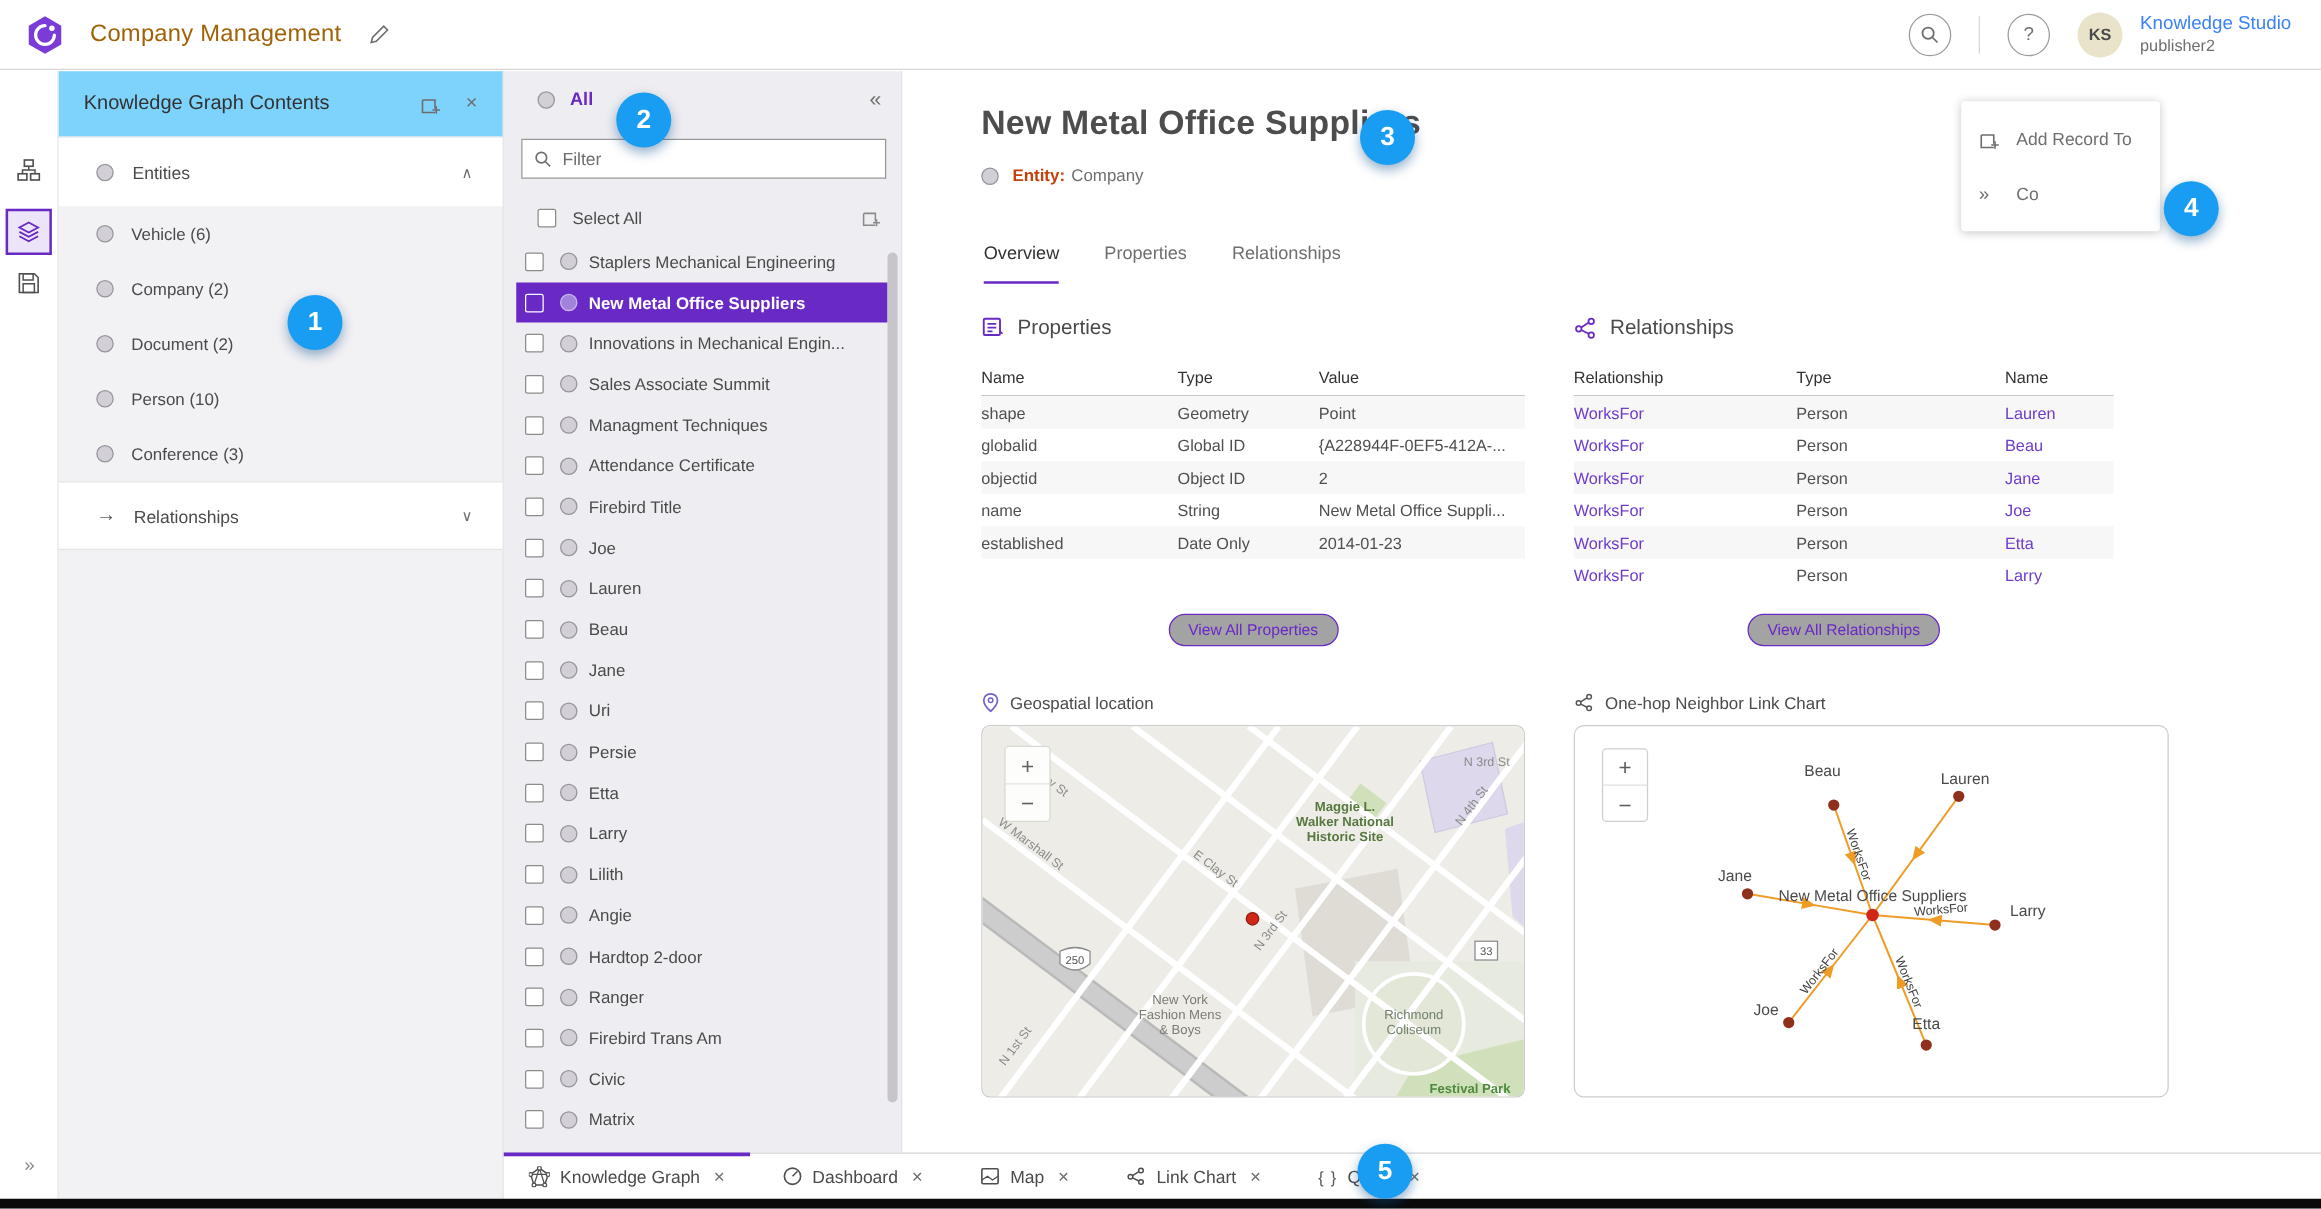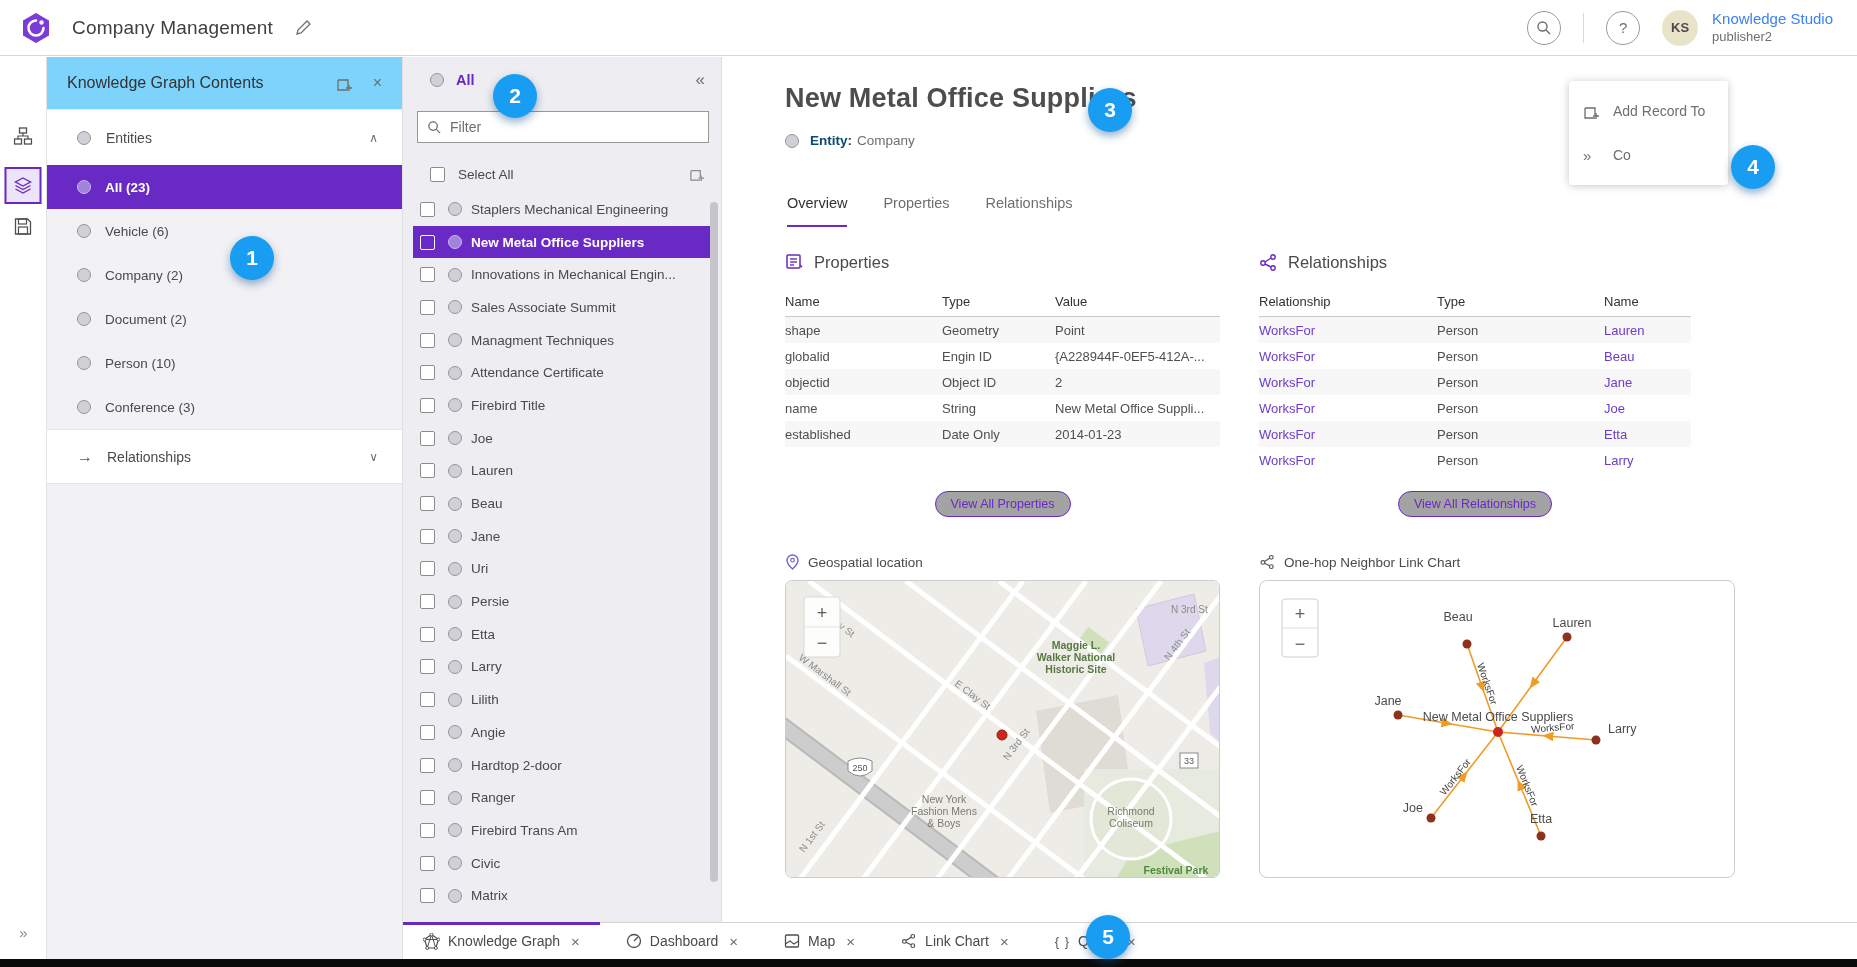--- a/index.html
+++ b/index.html
@@ -3,21 +3,21 @@
 <meta charset="utf-8">
 <style>
   * { margin:0; padding:0; box-sizing:border-box; }
   html,body { width:1857px; height:967px; }
   body { font-family:"Liberation Sans", sans-serif; background:#fff; position:relative; overflow:hidden; color:#4a4a4a; }
   .abs { position:absolute; }
 
   
   .topbar { position:absolute; left:0; top:0; width:1857px; height:56px; background:#fff; border-bottom:1px solid #d8d8d8; display:flex; align-items:center; z-index:10; }
   .logo { width:30px; height:32px; margin-left:21px; display:flex; align-items:center; justify-content:center; cursor:pointer; }
-  .tb-title { font-size:19px; color:#404040; margin-left:21px; letter-spacing:.2px; }
+  .tb-title { font-size:19px; color:#a16207; margin-left:21px; letter-spacing:.2px; }
   .pencil { margin-left:22px; cursor:pointer; display:flex; }
   .tb-right { margin-left:auto; display:flex; align-items:center; padding-right:24px; }
   .circle-btn { width:34px; height:34px; border:1px solid #9b9b9b; border-radius:50%; display:flex; align-items:center; justify-content:center; color:#6e6e6e; font-size:15px; cursor:pointer; background:#fff; }
   .tb-divider { width:1px; height:30px; background:#d8d8d8; margin:0 22px; }
   .avatar { width:36px; height:36px; border-radius:50%; background:#e9e4c9; color:#4a4a4a; font-size:13px; font-weight:bold; display:flex; align-items:center; justify-content:center; margin:0 14px 0 22px; cursor:pointer; }
   .tb-user { line-height:1.25; }
   .tb-org { font-size:15px; color:#3b82f6; }
   .tb-uname { font-size:13px; color:#6e6e6e; }
 
   
@@ -59,21 +59,21 @@
   .p2-row .lbl { margin-left:9px; white-space:nowrap; overflow:hidden; text-overflow:ellipsis; max-width:205px; }
   .p2-row.sel { background:#6929c4; color:#fff; font-weight:bold; }
   .p2-row.sel .checkbox { background:transparent; border-color:#fff; }
   .p2-row.sel .circle { background:#a183da; border-color:#cbb6ef; }
   .p2-scroll { position:absolute; right:3px; top:145px; width:8px; height:680px; border-radius:4px; background:#c7c5cb; cursor:pointer; }
 
   
   .main { position:absolute; left:722px; top:57px; width:1135px; height:865px; background:#fff; }
   .d-title { position:absolute; left:63px; top:26px; font-size:27px; font-weight:bold; color:#4d4d4d; letter-spacing:.2px; }
   .d-entity { position:absolute; left:63px; top:76px; display:flex; align-items:center; font-size:13.5px; }
-  .d-entity b { color:#0c4a6e; margin-left:11px; }
+  .d-entity b { color:#c2410c; margin-left:11px; }
   .d-entity span.t { color:#6e6e6e; margin-left:5px; }
   .d-tabs { position:absolute; left:65px; top:138px; display:flex; gap:36px; font-size:14.5px; color:#6e6e6e; }
   .d-tab { padding-bottom:14px; cursor:pointer; }
   .d-tab.active { color:#323232; border-bottom:2px solid #6929c4; }
 
   .sect-head { display:flex; align-items:center; gap:10px; font-size:16.5px; color:#4a4a4a; }
   .sub-head { display:flex; align-items:center; gap:8px; font-size:13.5px; color:#4a4a4a; }
 
   .tbl { font-size:13px; color:#4f4f4f; }
   .tbl .thead { display:grid; height:30px; align-items:center; color:#323232; border-bottom:1px solid #c9c9c9; }
@@ -182,24 +182,20 @@
     <span class="hicon" style="font-size:16px">×</span>
   </div>
 
   <div class="p1-sec">
     <span class="circle"></span>
     <span class="p1-sec-label">Entities</span>
     <span class="chev">∧</span>
   </div>
 
   <div>
-    <div class="p1-item sel">
-      <span class="circle"></span>
-      <span class="lbl">All (23)</span>
-    </div>
     <div class="p1-item">
       <span class="circle"></span>
       <span class="lbl">Vehicle (6)</span>
     </div>
     <div class="p1-item">
       <span class="circle"></span>
       <span class="lbl">Company (2)</span>
     </div>
     <div class="p1-item">
       <span class="circle"></span>
@@ -394,21 +390,21 @@
         <span class="cell">Type</span>
         <span class="cell">Value</span>
       </div>
       <div class="trow grid-p">
           <span class="cell">shape</span>
           <span class="cell">Geometry</span>
           <span class="cell">Point</span>
         </div>
       <div class="trow grid-p">
           <span class="cell">globalid</span>
-          <span class="cell">Engin ID</span>
+          <span class="cell">Global ID</span>
           <span class="cell">{A228944F-0EF5-412A-...</span>
         </div>
       <div class="trow grid-p">
           <span class="cell">objectid</span>
           <span class="cell">Object ID</span>
           <span class="cell">2</span>
         </div>
       <div class="trow grid-p">
           <span class="cell">name</span>
           <span class="cell">String</span>

